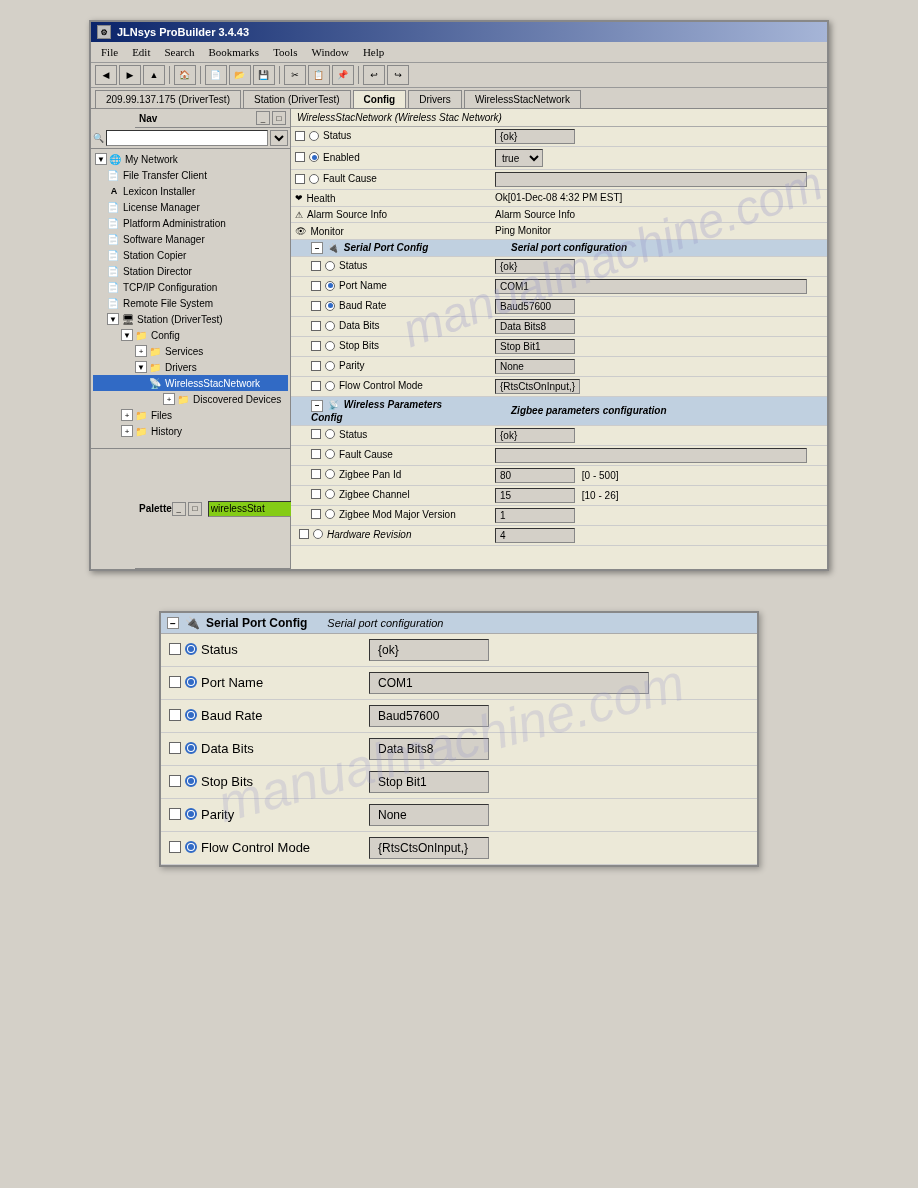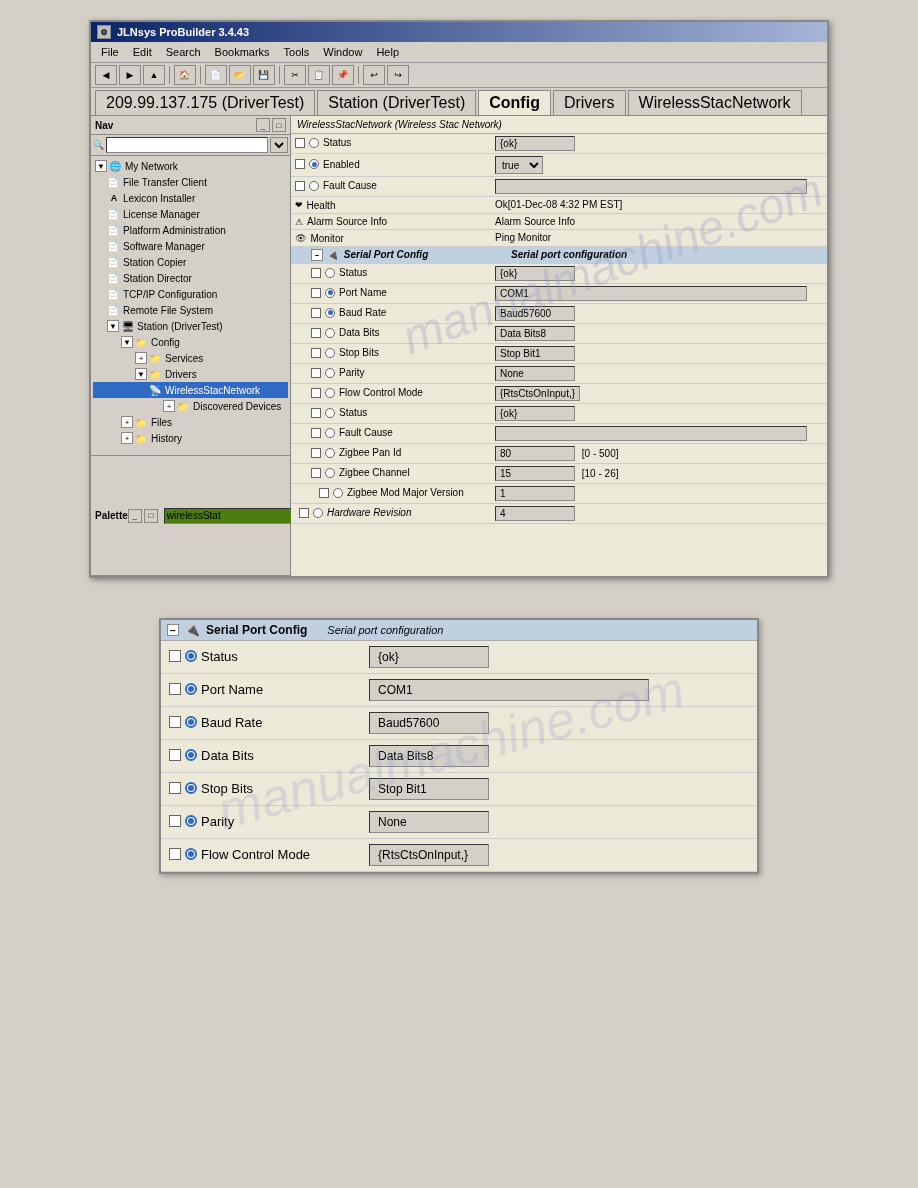--- a/index.html
+++ b/index.html
@@ -43,20 +43,21 @@
       display: flex;
       gap: 2px;
       padding: 2px 4px;
       border-bottom: 1px solid #999;
     }
 
     .menu-item {
       padding: 2px 6px;
       cursor: pointer;
       font-size: 11px;
+      font-family: Liberation Serif, serif;
     }
 
     .toolbar {
       background: #d4d0c8;
       display: flex;
       align-items: center;
       padding: 2px 4px;
       gap: 2px;
       border-bottom: 1px solid #999;
     }
@@ -77,21 +78,21 @@
       padding: 2px 4px 0 4px;
       border-bottom: 1px solid #888;
     }
 
     .tab {
       padding: 3px 10px;
       border: 1px solid #888;
       border-bottom: none;
       background: #d4d0c8;
       cursor: pointer;
-      font-size: 16px;
+      font-size: 10px;
       margin-right: 2px;
     }
     .tab.active {
       background: #ece9d8;
       font-weight: bold;
     }
 
     .main-content {
       display: flex;
       height: 460px;
@@ -99,20 +100,21 @@
 
     .panel-header {
       background: #d4d0c8;
       padding: 2px 4px;
       display: flex;
       align-items: center;
       justify-content: space-between;
       border-bottom: 1px solid #888;
       font-size: 10px;
       font-weight: bold;
+      margin-left: 44px;
     }
 
     .nav-search-bar {
       display: flex;
       align-items: center;
       padding: 2px;
       border-bottom: 1px solid #888;
       gap: 2px;
     }
 
@@ -171,21 +173,21 @@
     .indent5 { padding-left: 70px; }
     .palette-dropdown-bar {
       display: flex;
       align-items: center;
       padding: 2px;
       border-bottom: 1px solid #888;
       gap: 2px;
     }
     .palette-search-input {
       height: 16px; font-size: 10px; border: 1px inset #888;
-      background: #4d7c0f; padding: 0 2px; flex:1;
+      background: #84cc16; padding: 0 2px; flex:1;
     }
     .palette-tree { padding: 2px; font-size: 10px; }
 
     
     .right-panel {
       flex: 1;
       background: #ece9d8;
       overflow-y: auto;
     }
 
@@ -752,20 +754,30 @@
               <span class="checkbox-btn"></span>
               <span class="radio-btn"></span>
               <span>Flow Control Mode</span>
             </span>
           </td>
           <td class="value-cell">
             <span class="value-box">{RtsCtsOnInput,}</span>
           </td>
         </tr>
 
+        <tr class="section-header-row">
+          <td>
+            <span class="section-expand">−</span>
+            <span style="font-size:9px;margin-right:2px;">📡</span>
+            <span>Wireless Parameters Config</span>
+          </td>
+          <td>
+            <span>Zigbee parameters configuration</span>
+          </td>
+        </tr>
 
         <tr>
           <td class="label-cell" style="padding-left:20px;">
             <span class="row-flags">
               <span class="checkbox-btn"></span>
               <span class="radio-btn"></span>
               <span>Status</span>
             </span>
           </td>
           <td class="value-cell">
@@ -809,21 +821,21 @@
             </span>
           </td>
           <td class="value-cell">
             <span class="value-box">15</span>
             <span style="font-size:10px;margin-left:4px;">[10 - 26]</span>
           </td>
         </tr>
 
 
         <tr>
-          <td class="label-cell" style="padding-left:28px;">
+          <td class="label-cell" style="padding-left:20px;">
             <span class="row-flags">
               <span class="checkbox-btn"></span>
               <span class="radio-btn"></span>
               <span>Zigbee Mod Major Version</span>
             </span>
           </td>
           <td class="value-cell">
             <span class="value-box">1</span>
           </td>
         </tr>

